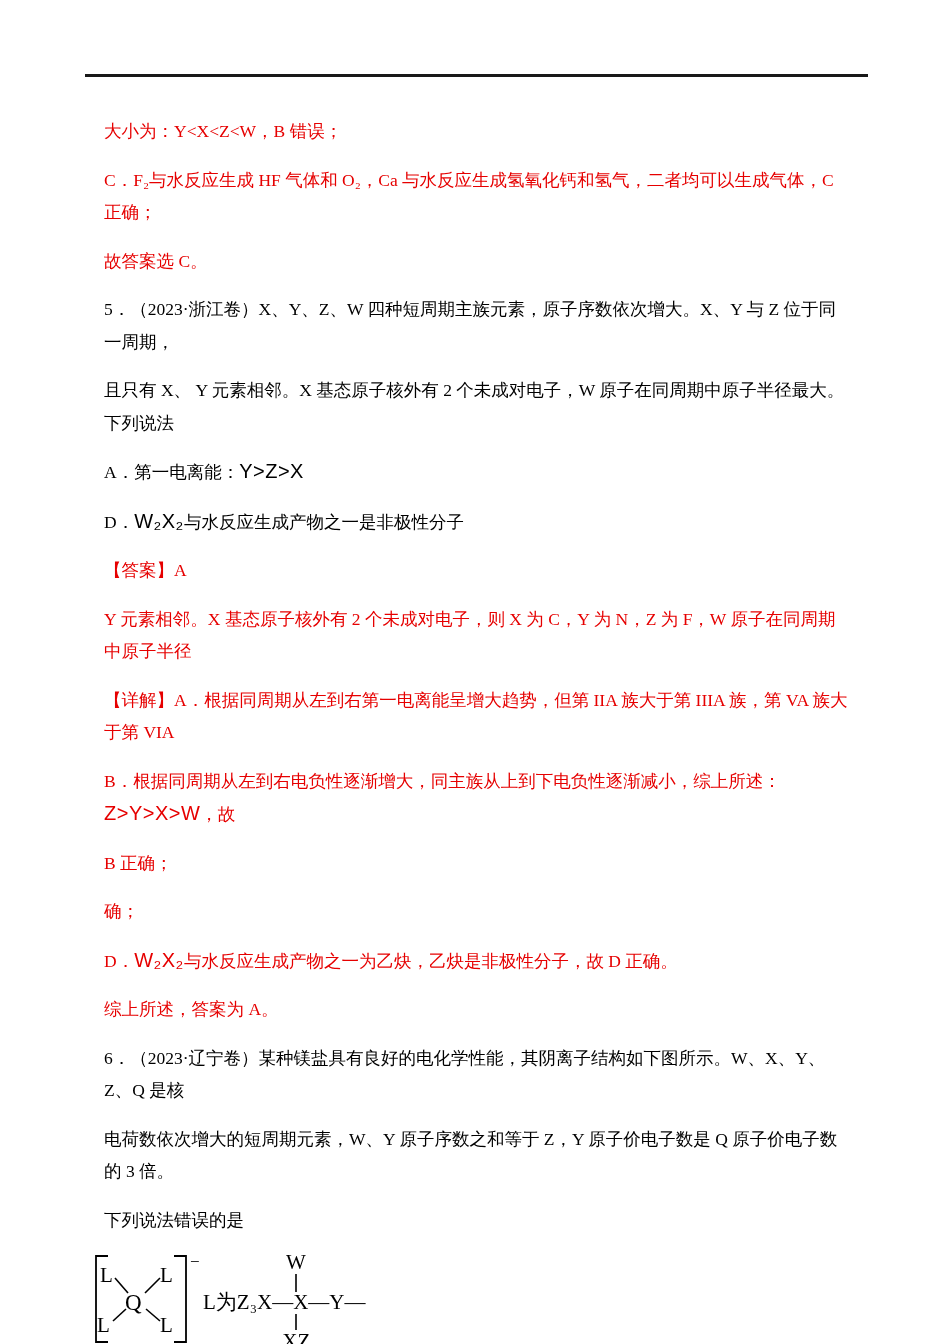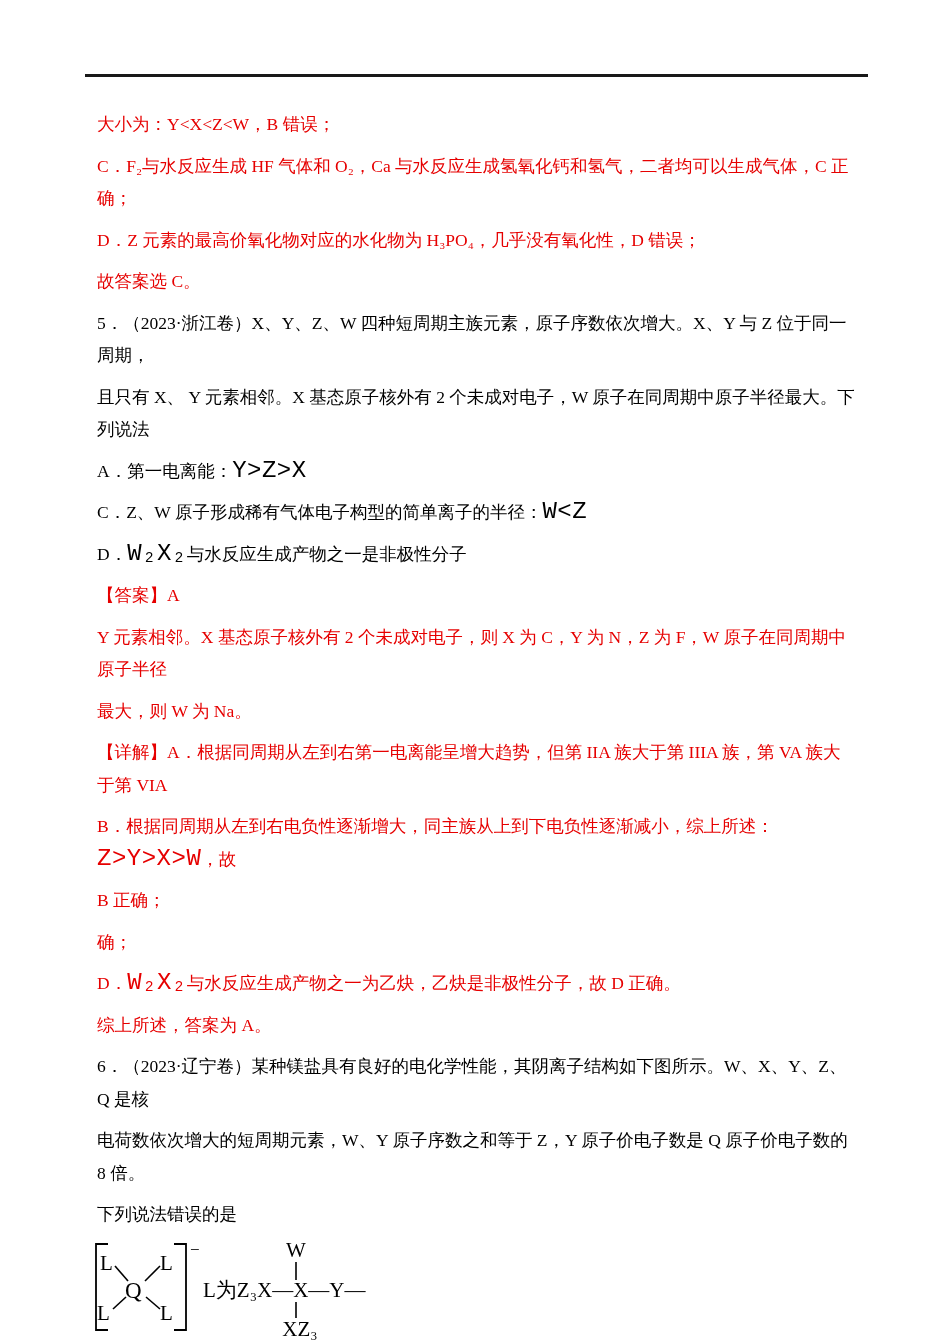--- a/index.html
+++ b/index.html
@@ -12,25 +12,25 @@
     color:#000000;
     overflow:hidden;
   }
   .rule {
     position:absolute; left:85px; top:74px;
     width:783px; height:3px; background:#181818;
   }
   .content {
     position:absolute; left:88px; top:99px; width:778px;
   }
-  .line { margin:9px; line-height:32.5px; }
+  .line { margin:16px; line-height:32.5px; }
   .red { color:#e60000; }
   .formula {
-    font-family:Liberation Mono, monospace;
-    font-size:24px;
+    font-family:Liberation Sans, sans-serif;
+    font-size:20px;
     letter-spacing:0.5px;
   }
   .emph {
     -webkit-text-emphasis:filled dot over;
     text-emphasis:filled dot over;
     text-emphasis-position:over right;
   }
   .figure { display:block; margin:2px 0 2px 0; }
   .figure text { font-family:"Liberation Serif","DejaVu Serif",serif; fill:#000000; }
   .figure .st { fill:none; stroke:#000000; stroke-width:1.8; }
@@ -39,42 +39,39 @@
 </head>
 <body>
 
 <div class="page">
   <div class="rule"></div>
 
   <main class="content">
 
     <p class="line red">大小为：Y&lt;X&lt;Z&lt;W，B 错误；</p>
     <p class="line red">C．F₂与水反应生成 HF 气体和 O₂，Ca 与水反应生成氢氧化钙和氢气，二者均可以生成气体，C 正确；</p>
-    <p class="line red">D．Z 元素的最高价氧化物对应的水化物为 H₃PO₄，几乎没有氧化性，D 错误；</p>
     <p class="line red">故答案选 C。</p>
 
     <p class="line">5．（2023·浙江卷）X、Y、Z、W 四种短周期主族元素，原子序数依次增大。X、Y 与 Z 位于同一周期，</p>
     <p class="line">且只有 X、 Y 元素相邻。X 基态原子核外有 2 个未成对电子，W 原子在同周期中原子半径最大。下列说法</p>
 
     <p class="line"><span>A．第一电离能：</span><span class="formula">Y&gt;Z&gt;X</span></p>
-    <p class="line"><span>C．Z、W 原子形成稀有气体电子构型的简单离子的半径：</span><span class="formula">W&lt;Z</span></p>
     <p class="line"><span>D．</span><span class="formula">W₂X₂</span><span>与水反应生成产物之一是非极性分子</span></p>
 
     <p class="line red">【答案】A</p>
     <p class="line red">Y 元素相邻。X 基态原子核外有 2 个未成对电子，则 X 为 C，Y 为 N，Z 为 F，W 原子在同周期中原子半径</p>
-    <p class="line red">最大，则 W 为 Na。</p>
     <p class="line red">【详解】A．根据同周期从左到右第一电离能呈增大趋势，但第 IIA 族大于第 IIIA 族，第 VA 族大于第 VIA</p>
     <p class="line red"><span>B．根据同周期从左到右电负性逐渐增大，同主族从上到下电负性逐渐减小，综上所述：</span><span class="formula">Z&gt;Y&gt;X&gt;W</span><span>，故</span></p>
     <p class="line red">B 正确；</p>
     <p class="line red">确；</p>
     <p class="line red"><span>D．</span><span class="formula">W₂X₂</span><span>与水反应生成产物之一为乙炔，乙炔是非极性分子，故 D 正确。</span></p>
     <p class="line red">综上所述，答案为 A。</p>
 
     <p class="line">6．（2023·辽宁卷）某种镁盐具有良好的电化学性能，其阴离子结构如下图所示。W、X、Y、Z、Q 是核</p>
-    <p class="line">电荷数依次增大的短周期元素，W、Y 原子序数之和等于 Z，Y 原子价电子数是 Q 原子价电子数的 8 倍。</p>
+    <p class="line">电荷数依次增大的短周期元素，W、Y 原子序数之和等于 Z，Y 原子价电子数是 Q 原子价电子数的 3 倍。</p>
     <p class="line">下列说法错误的是</p>
 
     <svg class="figure" width="470" height="100" viewBox="0 0 470 100">
 
       <path class="st" d="M20,4 H8 V90 H20"></path>
 
       <path class="st" d="M86,4 H98 V90 H86"></path>
 
       <text x="12" y="30" font-size="21">L</text>
       <text x="72" y="30" font-size="21">L</text>

